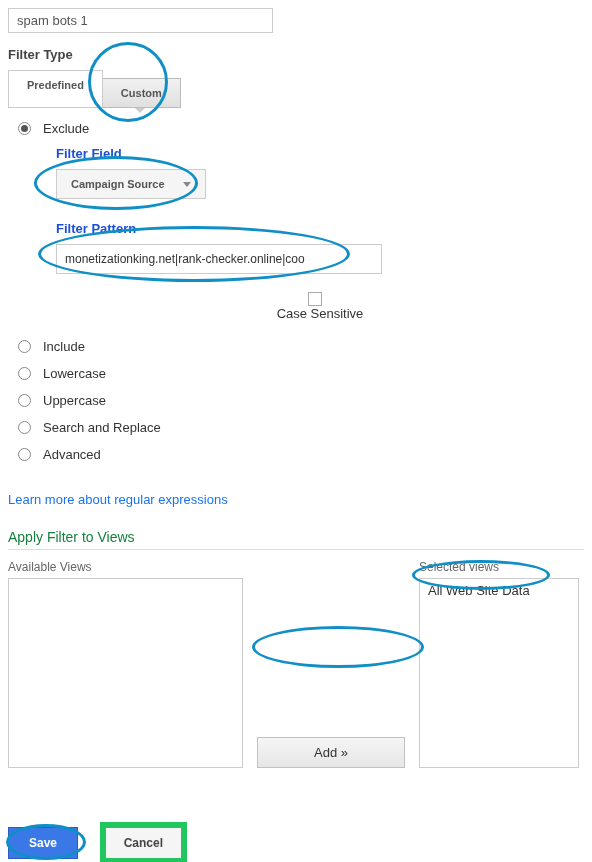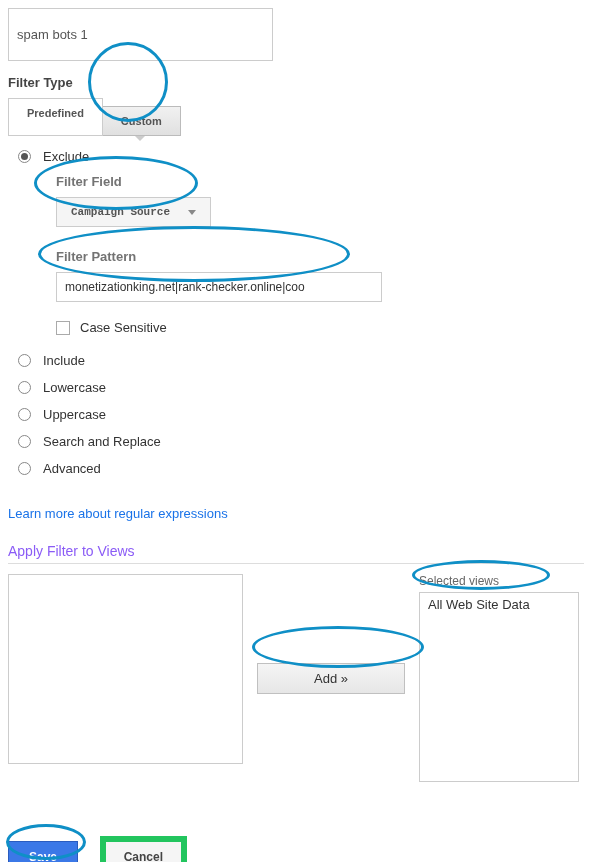--- a/index.html
+++ b/index.html
@@ -7,21 +7,21 @@
       font-family: Arial, sans-serif;
       font-size: 13px;
       color: #333;
       width: 592px;
       background: #fff;
       padding: 8px 8px 20px 8px;
       position: relative;
     }
     .input-box {
       border: 1px solid #ccc;
-      padding: 18px 8px;
+      padding: 4px 8px;
       width: 265px;
       font-size: 13px;
       color: #555;
     }
     .section-label {
       font-size: 13px;
       font-weight: bold;
       color: #444;
       margin: 14px 0 8px 0;
     }
@@ -68,96 +68,97 @@
     }
     .radio.checked::after {
       content: "";
       width: 7px; height: 7px;
       background: #555;
       border-radius: 50%;
     }
     .sub-label {
       font-size: 13px;
       font-weight: bold;
-      color: #737373;
+      color: #1d4ed8;
       margin: 10px 0 8px 48px;
     }
     .dropdown-btn {
       display: inline-flex;
       align-items: center;
       border: 1px solid #ccc;
       background: #f5f5f5;
       padding: 8px 14px;
       font-size: 11px;
       font-weight: bold;
       color: #555;
       margin-left: 48px;
       cursor: pointer;
-      font-family: Liberation Mono, monospace;
     }
     .dropdown-btn .caret {
       margin-left: 18px;
       width: 0; height: 0;
       border-left: 4px solid transparent;
       border-right: 4px solid transparent;
       border-top: 5px solid #888;
     }
     .pattern-input {
       border: 1px solid #ccc;
       padding: 7px 8px;
       width: 326px;
       font-size: 12px;
       margin-left: 48px;
       color: #333;
     }
     .checkbox-row {
       display: flex;
       align-items: center;
       margin: 18px 0 18px 48px;
+      flex-direction: column;
     }
     .checkbox {
       width: 14px; height: 14px;
       border: 1px solid #aaa;
       margin-right: 10px;
       background: #fff;
     }
     .radio-list {
       margin: 14px 0 0 10px;
     }
     .radio-list .radio-row { margin: 12px 0; }
     .link {
       color: #1a73e8;
       font-size: 13px;
       cursor: pointer;
       margin: 18px 0 0 0;
       display: inline-block;
     }
     .apply-label {
       font-size: 14px;
-      color: #8b5cf6;
+      color: #15803d;
       margin: 22px 0 4px 0;
     }
     .hr { border: none; border-top: 1px solid #ddd; margin-bottom: 10px; }
     .views-row { display: flex; gap: 14px; }
     .views-col { display: flex; flex-direction: column; }
     .views-header { font-size: 12px; color: #666; margin-bottom: 4px; }
     .listbox {
       border: 1px solid #ccc;
       width: 235px;
       height: 190px;
       overflow-y: scroll;
       font-size: 13px;
     }
     .listbox.right { width: 160px; overflow: hidden;}
     .listbox-item { padding: 4px 8px; }
     .mid-btns {
       display: flex;
-      flex-direction: column;
+      flex-direction: row;
       justify-content: center;
       gap: 10px;
+      align-items: flex-end;
     }
     .mid-btn {
       width: 148px;
       padding: 7px 0;
       border: 1px solid #c0c0c0;
       background: linear-gradient(#f5f5f5, #e6e6e6);
       font-size: 13px;
       text-align: center;
       cursor: pointer;
       color: #333;
@@ -254,20 +255,21 @@
   </div>
 </div>
 
 <a class="link">Learn more about regular expressions</a>
 
 <div class="apply-label">Apply Filter to Views</div>
 <hr class="hr">
 
 <div class="views-row">
   <div class="views-col">
+    <div class="views-header">Available Views</div>
     <div class="listbox"></div>
   </div>
   <div class="mid-btns">
     <div class="mid-btn">Add »</div>
   </div>
   <div class="views-col">
     <div class="views-header">Selected views</div>
     <div class="listbox right">
       <div class="listbox-item">All Web Site Data</div>
     </div>

